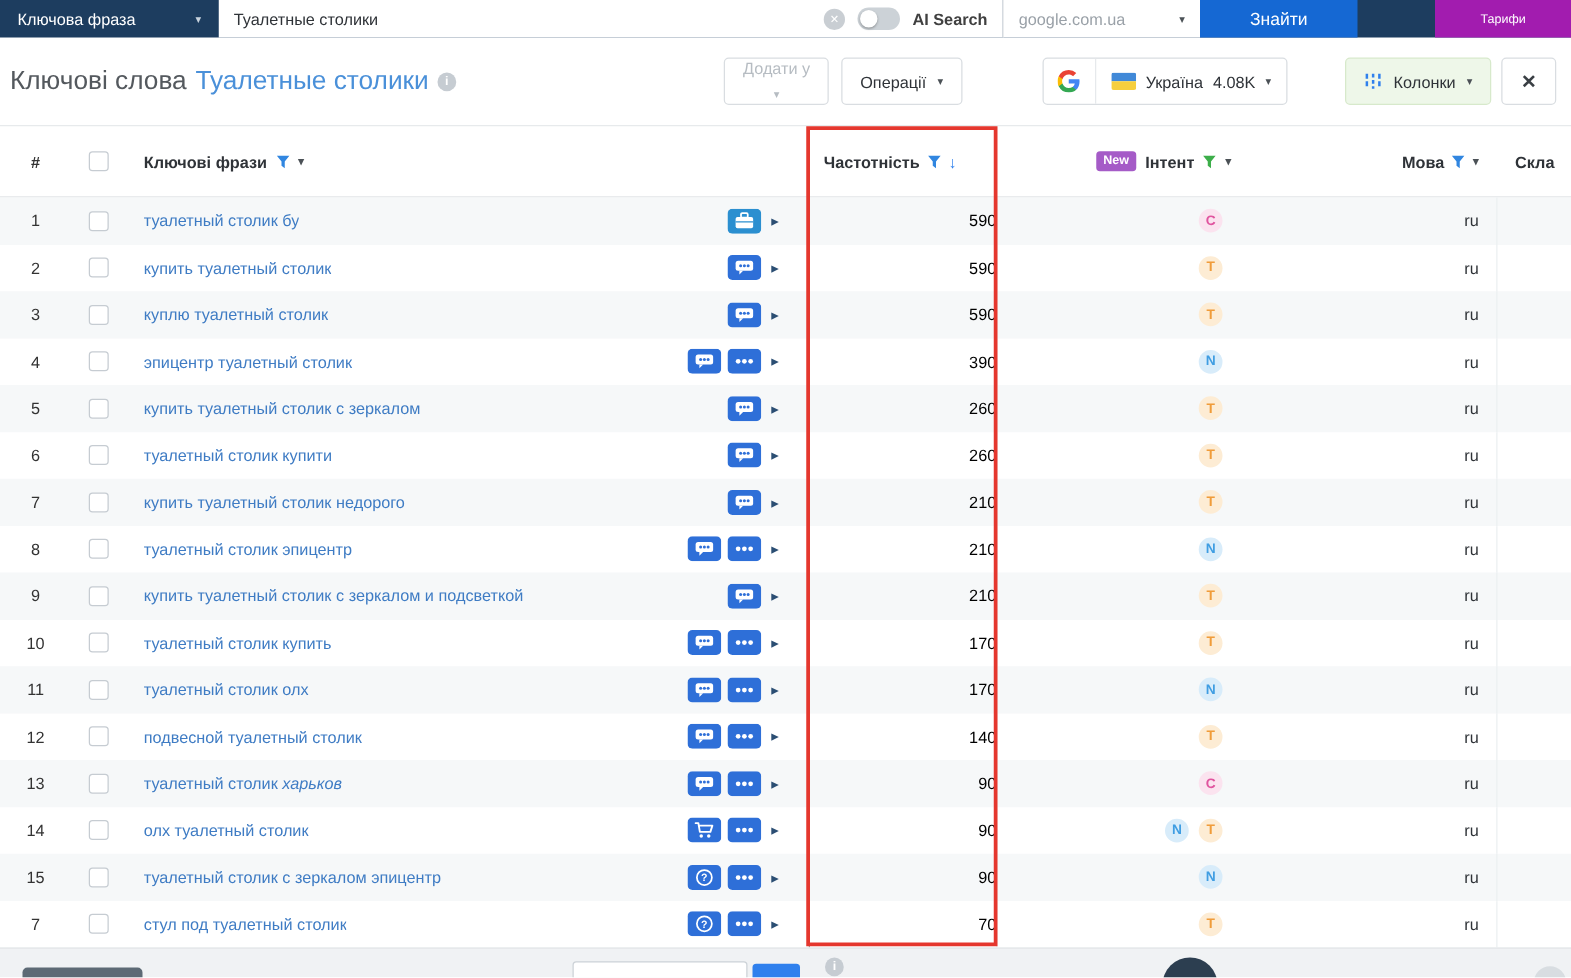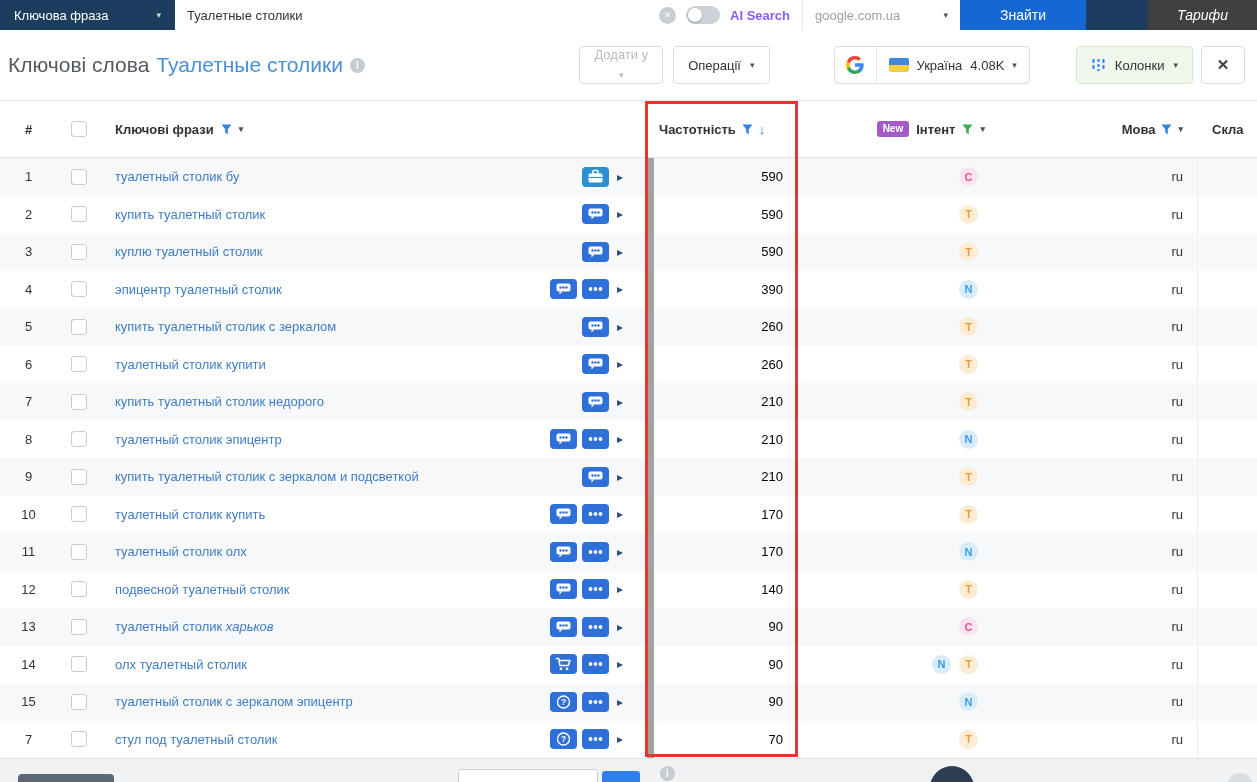--- a/index.html
+++ b/index.html
@@ -11,28 +11,28 @@
   .topbar { display:flex; height:30px; background:#1d3d5f; align-items:stretch; }
   .tb-dropdown { width:175px; display:flex; align-items:center; justify-content:space-between;
                  padding:0 14px 0 14px; color:#fff; font-size:13px; cursor:pointer; }
   .tb-search { flex:1; background:#fff; display:flex; align-items:center; padding:0 12px; gap:10px; }
   .tb-input { flex:1; border:none; outline:none; font-size:13px; color:#2f3338; font-family:inherit; background:transparent; }
   .clear-btn { width:17px; height:17px; border-radius:50%; background:#c9ced3; color:#fff;
                display:flex; align-items:center; justify-content:center; font-size:9px; cursor:pointer; flex:none; }
   .toggle { width:34px; height:18px; border-radius:9px; background:#ccd2d7; position:relative; cursor:pointer; flex:none; }
   .toggle .knob { position:absolute; left:2px; top:2px; width:14px; height:14px; border-radius:50%;
                   background:#fff; box-shadow:0 1px 2px rgba(0,0,0,.3); }
-  .ai-label { font-size:13px; color:#8b5cf6; font-weight:700; white-space:nowrap; }
+  .ai-label { font-size:13px; color:#404040; font-weight:700; white-space:nowrap; }
   .tb-engine { width:158px; background:#fff; border-left:1px solid #e3e6e9; display:flex; align-items:center;
                justify-content:space-between; padding:0 12px; font-size:13px; color:#9aa1a8; cursor:pointer; }
   .btn-find { width:126px; background:#1568d3; color:#ffffff; font-size:14px; border:none;
               display:flex; align-items:center; justify-content:center; cursor:pointer; }
   .tb-gap { width:62px; }
-  .btn-tariffs { width:109px; background:#404040; color:#fff; font-size:14px; border:none;
-                 display:flex; align-items:center; justify-content:center; cursor:pointer;font-style:italic; }
+  .btn-tariffs { width:109px; background:#a21caf; color:#fff; font-size:10px; border:none;
+                 display:flex; align-items:center; justify-content:center; cursor:pointer; }
 
   
   .controls { display:flex; align-items:center; height:70px; padding:0 12px 0 8px; }
   .page-title { display:flex; align-items:center; gap:7px; font-size:21px; }
   .title-prefix { color:#54595e; }
   .title-kw { color:#4a90d9; }
   .info-dot { width:15px; height:15px; border-radius:50%; background:#c6ccd2; color:#fff; font-size:10px;
               font-weight:700; display:flex; align-items:center; justify-content:center; font-style:normal; cursor:pointer; }
   .btn { height:38px; border:1px solid #d9dde1; border-radius:4px; background:#fff; display:flex;
          align-items:center; gap:9px; padding:0 14px; font-size:13px; color:#2f3338; cursor:pointer; white-space:nowrap; }
@@ -63,21 +63,21 @@
   .c-kw { display:flex; align-items:center; padding:0 24px 0 15px; min-width:0; }
   .kw-link { color:#3f7cc4; text-decoration:none; margin-right:auto; white-space:nowrap; overflow:hidden; cursor:pointer; }
   .kw-italic { font-style:italic; }
   .kw-icons { display:flex; align-items:center; gap:5px; margin-right:8px; }
   .srp-icon { display:inline-flex; cursor:pointer; }
   .srp-icon svg { display:block; }
   .row-caret { color:#2b4e73; font-size:12px; cursor:pointer; line-height:1; }
   .c-int { display:flex; justify-content:flex-end; align-items:center; gap:8px; padding-right:22px; border-left:1px solid #eceff1; height:100%; }
   .c-lang { text-align:right; padding-right:14px; color:#2f3338; }
   .c-diff { padding-left:15px; border-left:1px solid #eceff1; height:100%; display:flex; align-items:center; }
-  .c-vol-b { border-left:7px solid #a3a3a3; height:100%; display:flex; align-items:center; justify-content:flex-end; padding-right:14px; }
+  .c-vol-b { border-left:1px solid #a3a3a3; height:100%; display:flex; align-items:center; justify-content:flex-end; padding-right:0; }
 
   .h-kw { display:flex; align-items:center; gap:7px; padding-left:15px; }
   .h-vol { display:flex; align-items:center; gap:6px; padding-left:12px; height:100%; }
   .h-int { display:flex; align-items:center; justify-content:flex-end; gap:7px; padding-right:15px; height:100%; }
   .h-lang { display:flex; align-items:center; justify-content:flex-end; gap:6px; padding-right:14px; }
   .h-diff { padding-left:15px; height:100%; display:flex; align-items:center; }
   .sort-desc { color:#2f80ed; font-weight:700; font-size:13px; }
   .new-badge { background:#a55bc7; color:#fff; font-size:10px; font-weight:700; padding:3px 6px; border-radius:3px; line-height:1; }
   .intent-badge { width:19px; height:19px; border-radius:50%; display:flex; align-items:center;
                   justify-content:center; font-size:11px; font-weight:700; flex:none; }

